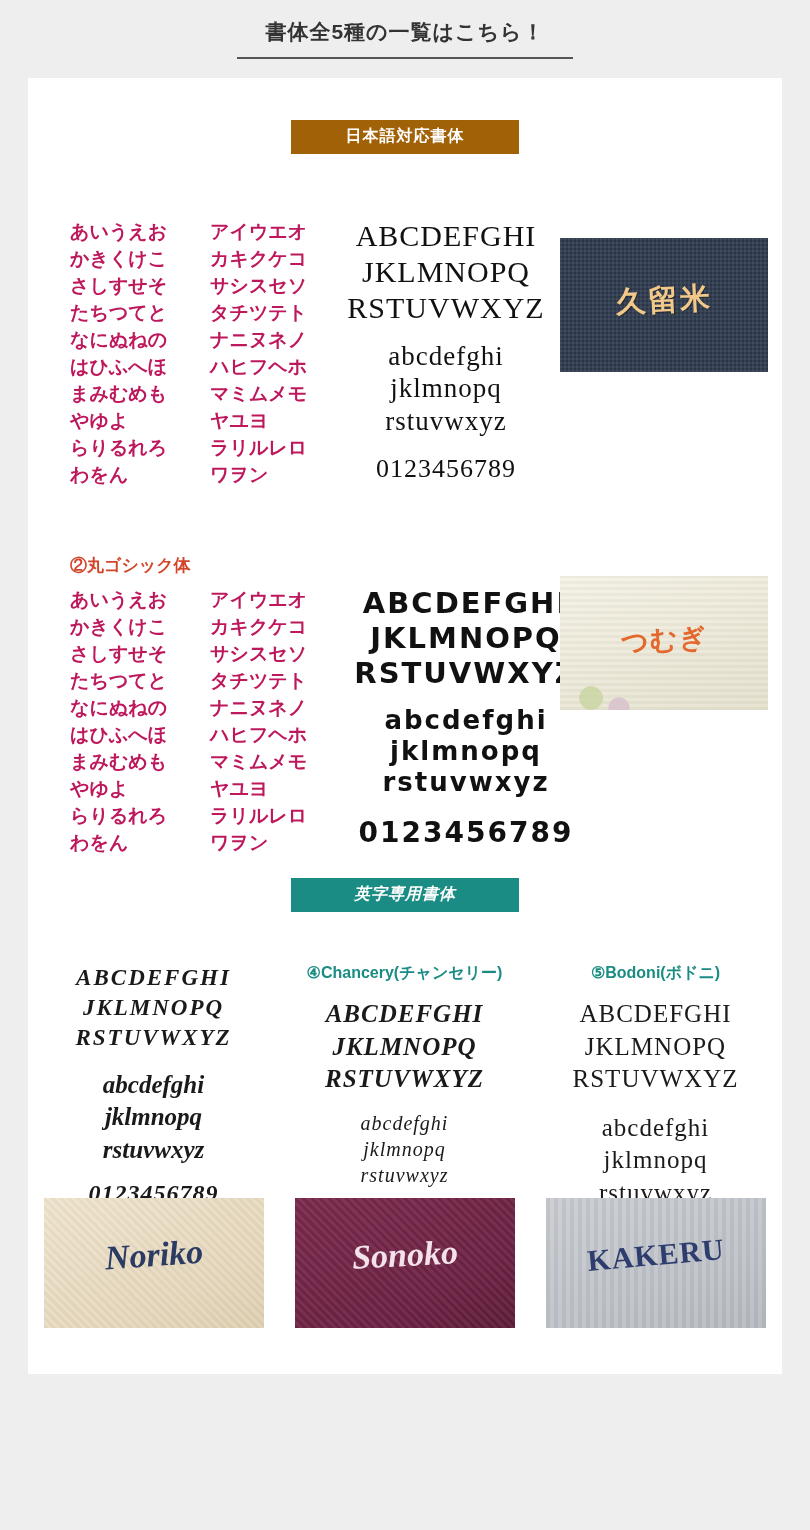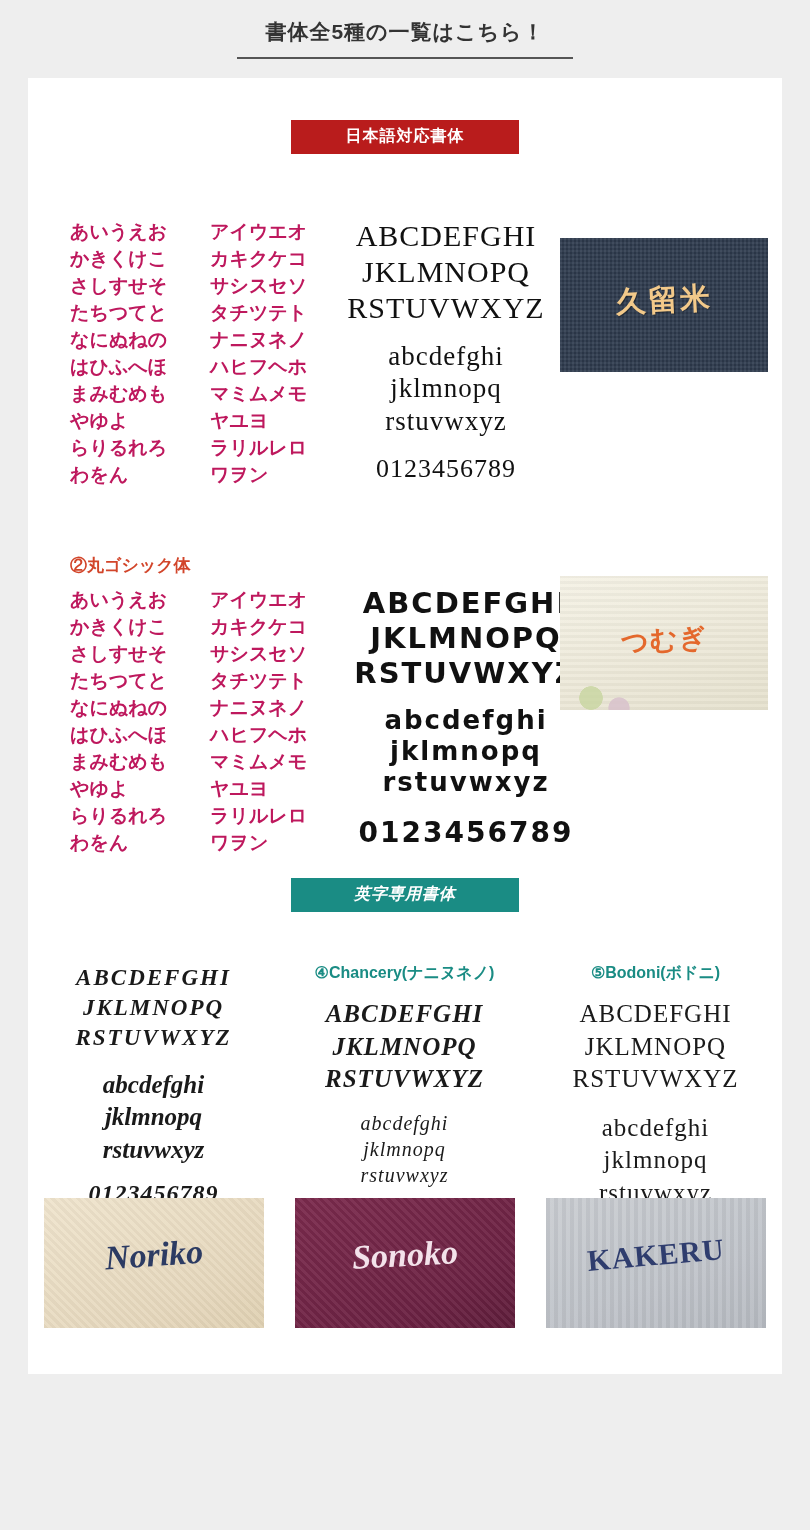--- a/index.html
+++ b/index.html
@@ -57,21 +57,21 @@
   .banner {
     width: 228px;
     margin: 0 auto;
     text-align: center;
     color: #ffffff;
     font-size: 16px;
     font-weight: bold;
     padding: 6px 0 7px 0;
     letter-spacing: 1px;
   }
-  .banner-jp { background: #b91c1c; margin-top: 42px; }
+  .banner-jp { background: #a16207; margin-top: 42px; }
   .banner-en { background: #1a8c84; margin-top: 0; }
 
   
   .fontname {
     font-size: 17px;
     font-weight: bold;
     margin: 0;
     line-height: 1.2;
   }
   .fontname-jp { color: #d2452a; }
@@ -474,21 +474,21 @@
         <div class="en-sample en-upper">ABCDEFGHI
 JKLMNOPQ
 RSTUVWXYZ</div>
         <div class="en-sample en-lower">abcdefghi
 jklmnopq
 rstuvwxyz</div>
         <div class="en-sample en-digits">0123456789</div>
       </div>
 
       <div class="en-col style-chancery">
-        <div class="en-title">④Chancery(ナニヌネノ)</div>
+        <div class="en-title">④Chancery(チャンセリー)</div>
         <div class="en-sample en-upper">ABCDEFGHI
 JKLMNOPQ
 RSTUVWXYZ</div>
         <div class="en-sample en-lower">abcdefghi
 jklmnopq
 rstuvwxyz</div>
         <div class="en-sample en-digits">0123456789</div>
       </div>
 
       <div class="en-col style-bodoni">

